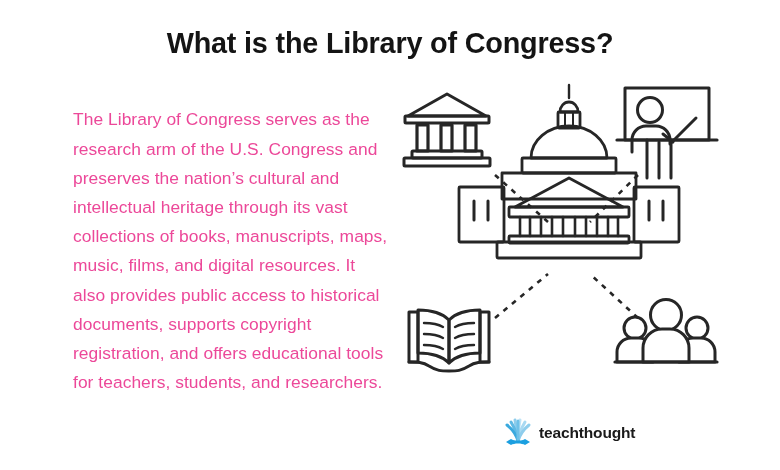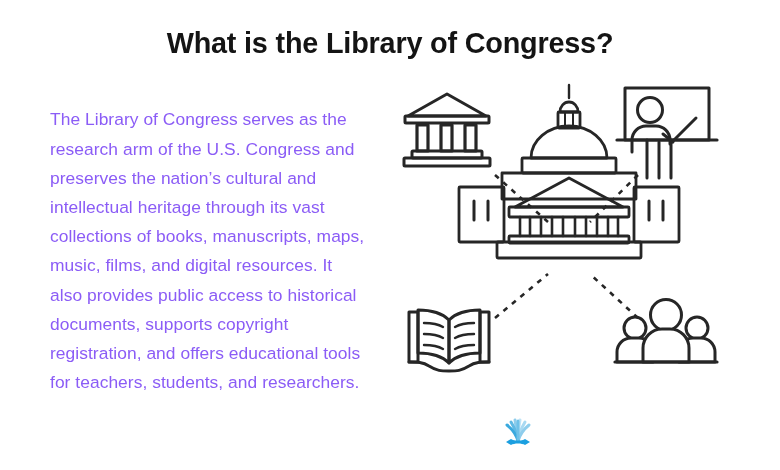--- a/index.html
+++ b/index.html
@@ -36,28 +36,28 @@
     letter-spacing: -0.2px;
     color: #141414;
     transform: scaleX(0.96);
     transform-origin: center top;
     white-space: nowrap;
   }
 
   
   #body-copy {
     position: absolute;
-    left: 50px;
+    left: 73px;
     top: 88px;
     width: 315px;
     font-family: "Liberation Sans", sans-serif;
     font-weight: 400;
     font-size: 17.4px;
     line-height: 29.2px;
-    color: #8b5cf6;
+    color: #ec4899;
     text-align: left;
     letter-spacing: 0.05px;
   }
 
   
   #graphic {
     position: absolute;
     left: 385px;
     top: 70px;
     width: 360px;
@@ -239,15 +239,16 @@
           <path d="M15 24 C17 17 21 12 26 8" stroke="#8fcdec" stroke-width="3"></path>
           <path d="M15 24 C14 16 13 9 12 3" stroke="#8fcdec" stroke-width="3"></path>
           <path d="M15 24 C14 16 11 10 8 5" stroke="#5fb9e4" stroke-width="3"></path>
           <path d="M15 24 C13 17 9 12 4 8" stroke="#3aa9de" stroke-width="3"></path>
           <path d="M15 24 C15 17 15 11 15 4" stroke="#6fc1e8" stroke-width="3"></path>
         </g>
 
         <path d="M3 25 L8 22 C11 24 19 24 22 22 L27 25 L22 28 C19 26 11 26 8 28 Z" fill="#1b9fe0"></path>
       </svg>
     </span>
+    <span id="logo-word">teachthought</span>
   </div>
 
 </div>
 
 </body></html>

